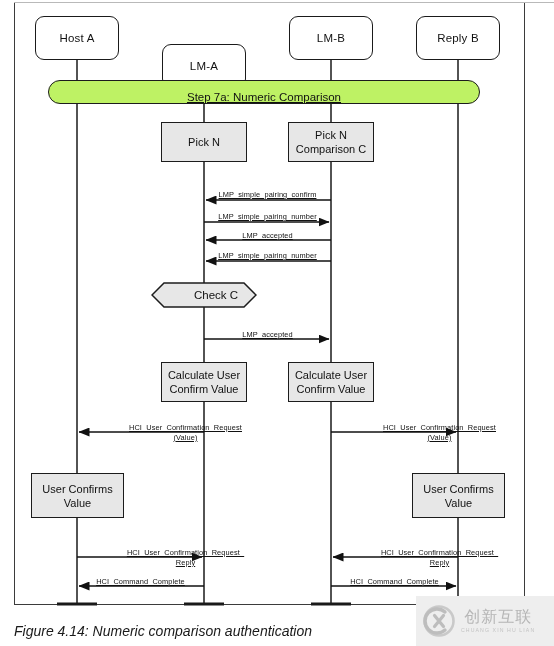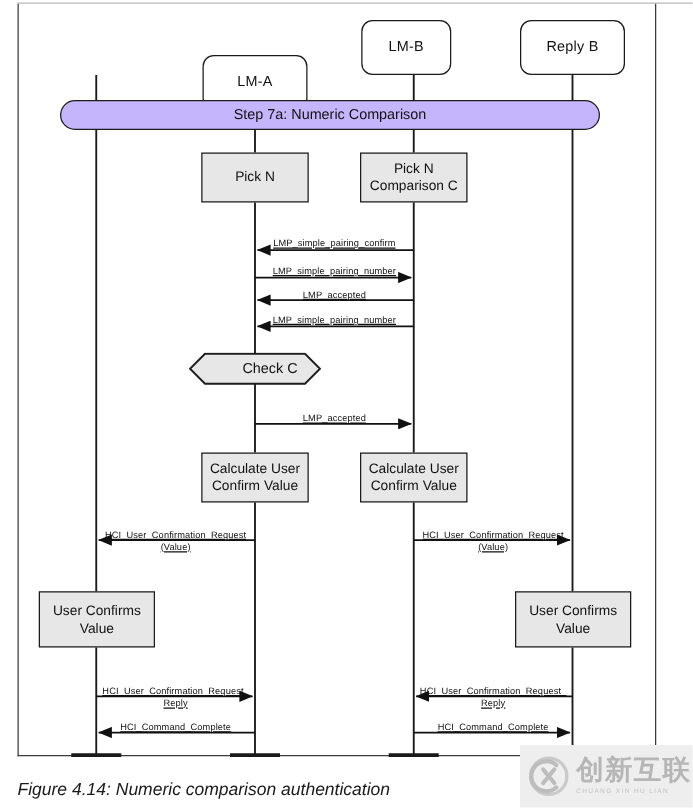--- a/index.html
+++ b/index.html
@@ -73,28 +73,29 @@
     font-size: 11px;
     line-height: 14px;
     color: #111111;
     text-align: center;
   }
   .actionbox span { display: block; white-space: nowrap; }
   
   .banner {
     position: absolute;
     box-sizing: border-box;
-    background: #c4b5fd;
+    background: #bef264;
     border: 1.4px solid #1c1c1c;
     border-radius: 14px;
     display: flex;
-    align-items: center;
+    align-items: flex-end;
     justify-content: center;
     font-size: 11.5px;
     color: #111111;
+    text-decoration: underline;
   }
   
   .hexwrap {
     position: absolute;
     display: flex;
     align-items: center;
     justify-content: center;
     font-size: 11.5px;
     color: #111111;
   }
@@ -113,21 +114,21 @@
   .msglabel {
     position: absolute;
     font-size: 7.4px;
     color: #111111;
     text-align: center;
     white-space: nowrap;
     letter-spacing: .1px;
     line-height: 9px;
     text-decoration: underline;
   }
-  .msglabel.two { line-height: 9.5px; }
+  .msglabel.two { line-height: 9.5px; padding-left: 45px; }
   .caption {
     position: absolute;
     left: 14px;
     top: 623px;
     font-size: 14px;
     font-style: italic;
     color: #1a1a1a;
     white-space: nowrap;
   }
   
@@ -150,25 +151,26 @@
     flex: 0 0 34px;
     position: relative;
   }
   .wm-text {
     display: flex;
     flex-direction: column;
     justify-content: center;
     line-height: 1;
   }
   .wm-cn {
-    font-size: 22px;
+    font-size: 16px;
     color: #b6b6b6;
     letter-spacing: 1px;
     font-family: "DejaVu Sans", sans-serif;
-    font-weight: bold;
+    font-weight: normal;
+    text-align: center;
   }
   .wm-py {
     font-size: 5.2px;
     color: #c3c3c3;
     letter-spacing: 1.1px;
     margin-top: 3px;
     font-family: "Liberation Sans", sans-serif;
   }
 </style>
 </head>
@@ -211,24 +213,27 @@
       <line x1="204" y1="339" x2="329" y2="339" marker-end="url(#arrR)"></line>
       <line x1="204" y1="432" x2="79" y2="432" marker-end="url(#arrL)"></line>
       <line x1="331" y1="432" x2="456" y2="432" marker-end="url(#arrR)"></line>
       <line x1="77" y1="557" x2="202" y2="557" marker-end="url(#arrR)"></line>
       <line x1="458" y1="557" x2="333" y2="557" marker-end="url(#arrL)"></line>
       <line x1="204" y1="586" x2="79" y2="586" marker-end="url(#arrL)"></line>
       <line x1="331" y1="586" x2="456" y2="586" marker-end="url(#arrR)"></line>
     </g>
   </svg>
 
+  <div class="participant" style="left:35px; top:16px; width:84px; height:44px;">
+    <span>Host A</span>
+  </div>
   <div class="participant" style="left:162px; top:16px; width:84px; height:44px;margin-top:28px;">
     <span>LM-A</span>
   </div>
-  <div class="participant" style="left:289px; top:16px; width:72px; height:44px;">
+  <div class="participant" style="left:289px; top:16px; width:84px; height:44px;">
     <span>LM-B</span>
   </div>
   <div class="participant" style="left:416px; top:16px; width:84px; height:44px;">
     <span>Reply B</span>
   </div>
 
   <div class="banner" style="left:48px; top:80px; width:432px; height:24px;">
     <span>Step 7a: Numeric Comparison</span>
   </div>
 

